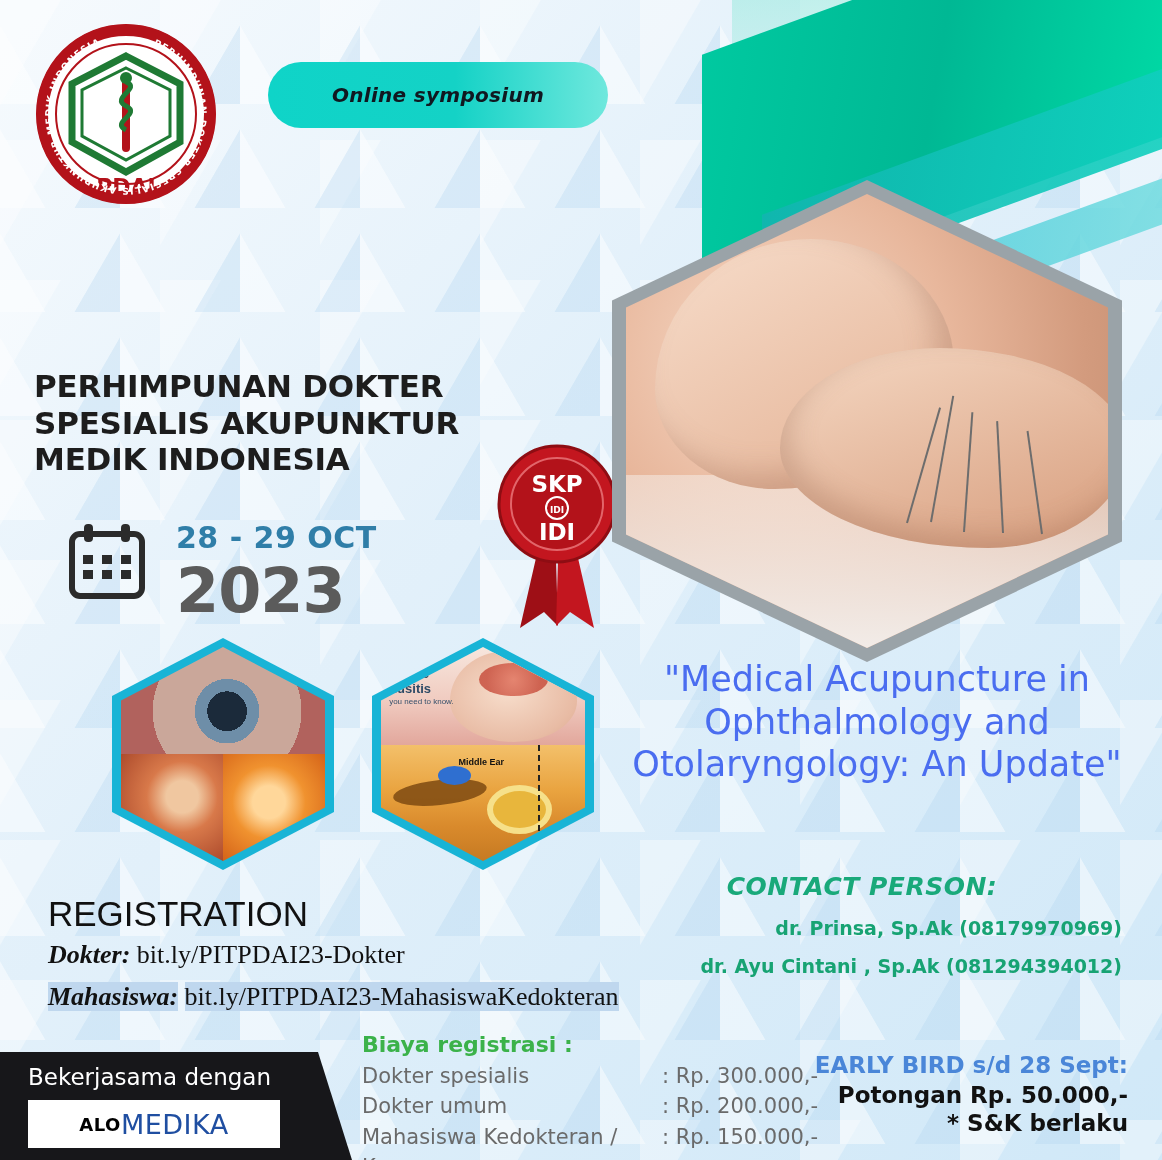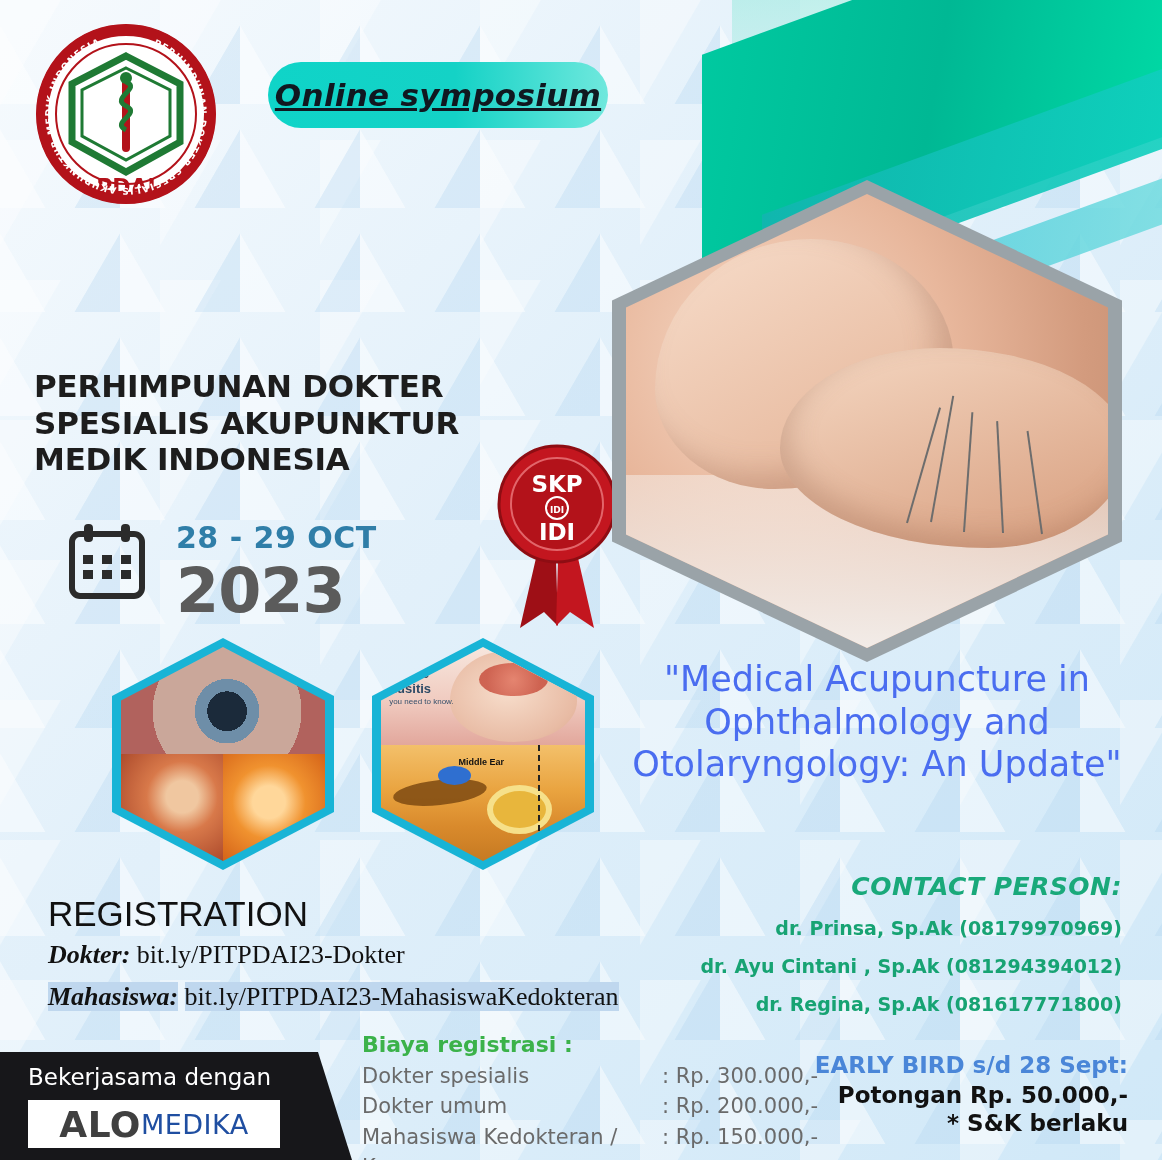--- a/index.html
+++ b/index.html
@@ -54,23 +54,22 @@
 
   
   .pill{
     position:absolute;left:268px;top:62px;width:340px;height:66px;
     border-radius:34px;
     background:linear-gradient(90deg,#0fd4c8 0%,#14d2c6 55%,#6fe8dd 100%);
     display:flex;align-items:center;justify-content:center;
   }
   .pill span{
     font-family:"DejaVu Sans", sans-serif;
-    font-weight:bold;font-style:italic;font-size:31px;color:#101820;
+    font-weight:bold;font-style:italic;font-size:20px;color:#101820;
     letter-spacing:.3px;
-    text-decoration:underline;
   }
 
   
   .title1{
     position:absolute;left:34px;top:212px;width:650px;
     font-family:"DejaVu Sans", sans-serif;
     font-weight:bold;font-size:57px;line-height:.95;letter-spacing:-1px;
     color:#2f6278;text-transform:uppercase;
   }
   .title1 .l2{display:block;margin-top:12px;}
@@ -191,21 +190,21 @@
   .reg-mhs{top:982px;}
   .hl{background:#bfd7ee;}
 
   
   .cp{
     position:absolute;right:40px;top:872px;width:520px;text-align:right;
     color:#19a97a;
   }
   .cp .cp-title{
     font-family:"DejaVu Sans", sans-serif;font-weight:bold;font-style:italic;
-    font-size:25px;letter-spacing:.5px;
+    font-size:25px;letter-spacing:.5px;text-align:center;
   }
   .cp .cp-row{
     font-family:"DejaVu Sans", sans-serif;font-weight:bold;font-size:19px;
     margin-top:16px;color:#17a373;
   }
 
   
   .fees{position:absolute;left:362px;top:1032px;width:470px;}
   .fees .fee-head{
     font-family:"DejaVu Sans",sans-serif;font-weight:bold;font-size:22px;color:#3bb24a;margin-bottom:4px;
@@ -227,21 +226,21 @@
     clip-path:polygon(0 0, 318px 0, 352px 100%, 0 100%);
   }
   .partner .ptext{
     position:absolute;left:28px;top:12px;color:#fff;font-size:23px;
     font-family:"DejaVu Sans",sans-serif;
   }
   .partner .brand{
     position:absolute;left:28px;top:48px;width:252px;height:48px;background:#fff;
     display:flex;align-items:center;justify-content:center;gap:0;
   }
-  .partner .brand .alo{font-family:"DejaVu Sans",sans-serif;font-weight:bold;font-size:36px;color:#404040;letter-spacing:.5px;}
+  .partner .brand .alo{font-family:"DejaVu Sans",sans-serif;font-weight:bold;font-size:18px;color:#000000;letter-spacing:.5px;}
   .partner .brand .med{font-family:"DejaVu Sans",sans-serif;font-size:27px;color:#1f4ea1;letter-spacing:.5px;}
 </style>
 </head>
 <body>
 
 <div id="poster">
   <div class="pattern"></div>
   <div class="ribbon ribbon-d"></div>
   <div class="ribbon ribbon-a"></div>
   <div class="ribbon ribbon-b"></div>
@@ -363,21 +362,20 @@
   </div>
   <div class="reg-line reg-mhs">
     <b class="hl">Mahasiswa:</b>
     <span class="hl">bit.ly/PITPDAI23-MahasiswaKedokteran</span>
   </div>
 
   <div class="cp">
     <div class="cp-title">CONTACT PERSON:</div>
     <div class="cp-row">dr. Prinsa, Sp.Ak (08179970969)</div>
     <div class="cp-row">dr. Ayu Cintani , Sp.Ak (081294394012)</div>
-    <div class="cp-row">dr. Regina, Sp.Ak (081617771800)</div>
   </div>
 
   <div class="fees">
     <div class="fee-head">Biaya registrasi :</div>
     <div class="fee-row">
       <span class="lab">Dokter spesialis</span>
       <span class="val">: Rp. 300.000,-</span>
     </div>
     <div class="fee-row">
       <span class="lab">Dokter umum</span>

